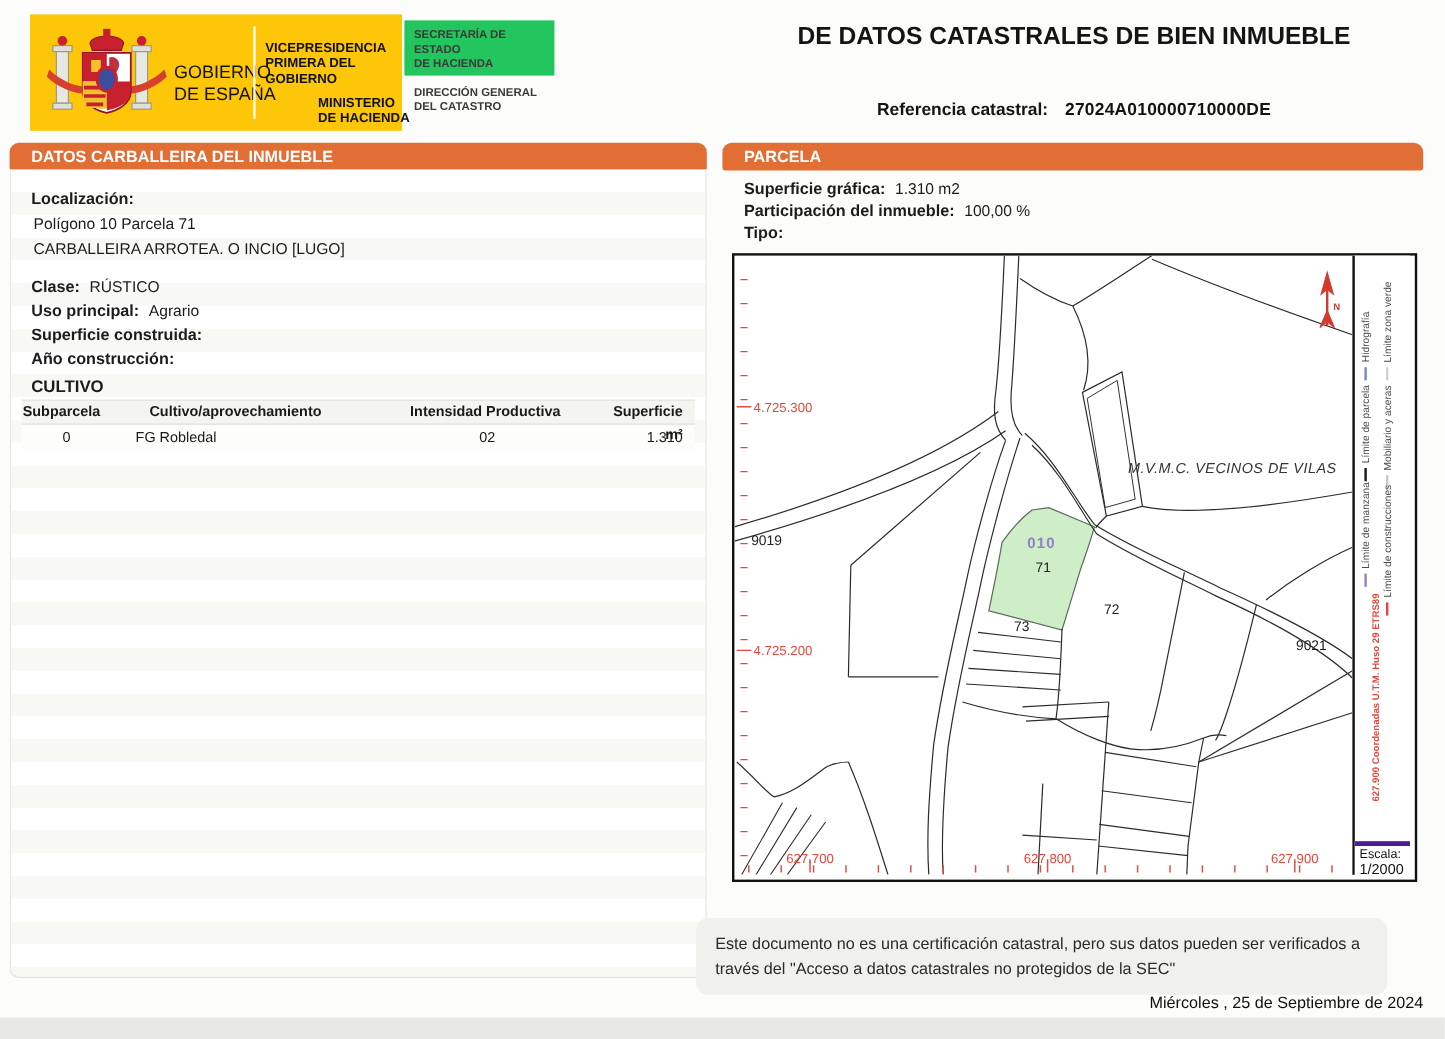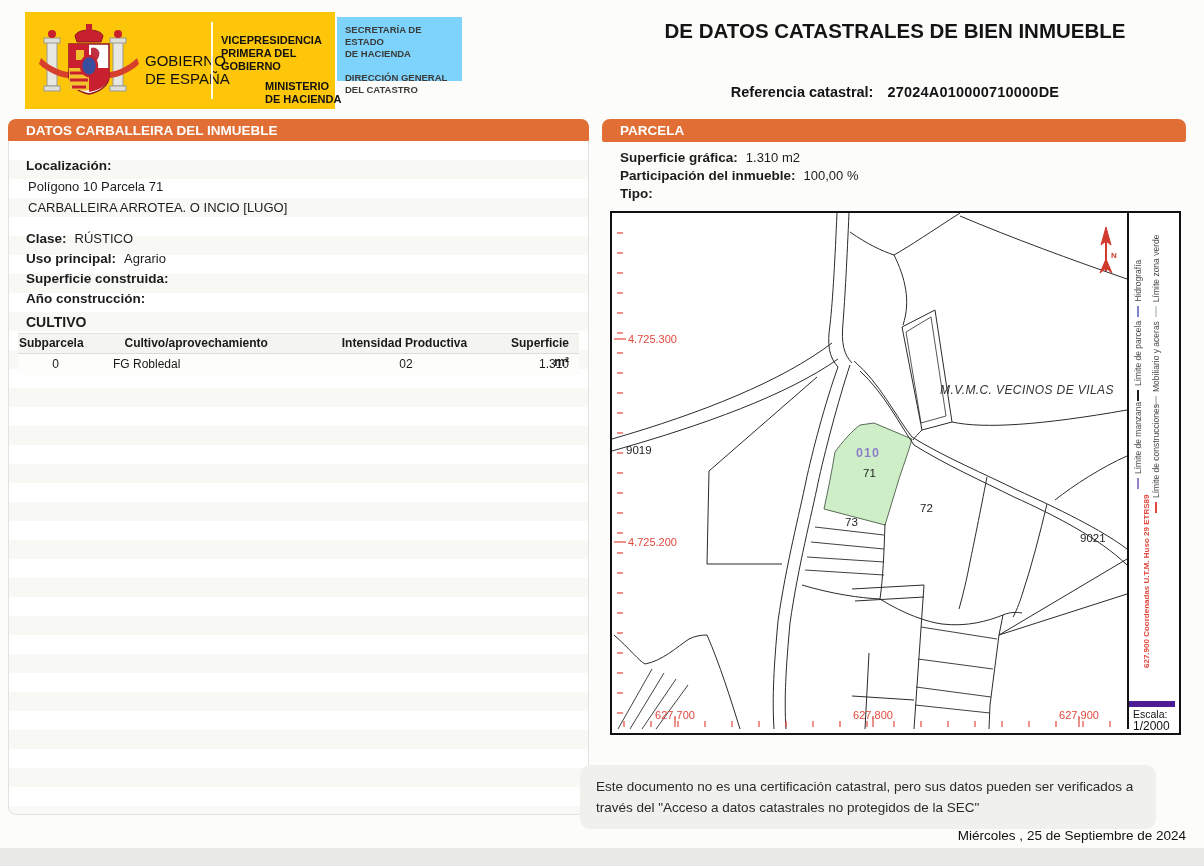--- a/index.html
+++ b/index.html
@@ -6,21 +6,21 @@
   body{width:1204px;height:866px;background:#fcfcfa;font-family:"Liberation Sans",sans-serif;color:#1a1a1a;position:relative;overflow:hidden;}
   #page{position:absolute;inset:0;}
   .abs{position:absolute;}
 
   
   .logo-box{left:25px;top:12px;width:310px;height:97px;background:#fdc609;}
   .logo-gov{left:120px;top:40px;font-weight:normal;font-size:15px;line-height:18px;color:#111;}
   .logo-divider{left:186px;top:10px;width:2px;height:77px;background:rgba(255,255,255,.9);}
   .logo-right{left:196px;top:22px;font-weight:bold;font-size:11px;line-height:13px;color:#111;width:135px;}
   .logo-right2{left:196px;top:68px;font-weight:bold;font-size:11px;line-height:13px;color:#111;width:135px;margin-left:44px;}
-  .gray-box{left:337px;top:17px;width:125px;height:64px;background:#7dd3fc;padding:7px 8px;box-sizing:border-box;font-size:9.5px;font-weight:bold;color:#3a3a38;line-height:12px;}
+  .gray-box{left:337px;top:17px;width:125px;height:46px;background:#22c55e;padding:7px 8px;box-sizing:border-box;font-size:9.5px;font-weight:bold;color:#3a3a38;line-height:12px;}
   .dir-box{left:345px;top:72px;font-size:9.5px;font-weight:bold;color:#3a3a38;line-height:12px;}
   .title-wrap{left:604px;top:16px;width:582px;text-align:center;}
   .title-line{font-size:20.5px;font-weight:bold;color:#141414;line-height:30px;}
   .ref-line{left:604px;top:84px;width:582px;text-align:center;font-size:14.5px;color:#141414;}
   .ref-line .lbl{font-weight:bold;margin-right:14px;}
   .ref-line .val{font-weight:700;letter-spacing:.2px;}
 
   
   .bar{height:23px;background:#e06e35;border-radius:8px 8px 2px 2px;color:#fff;font-weight:bold;font-size:13.5px;line-height:23px;padding-left:18px;box-sizing:border-box;}
   .bar-left{left:8px;top:119px;width:581px;}
@@ -46,21 +46,21 @@
   .legend-strip{width:46px;height:516px;border-left:2px solid #111;position:relative;background:#fff;}
   .vtext{position:absolute;transform:rotate(-90deg);transform-origin:top left;white-space:nowrap;font-size:8.5px;color:#4a4a48;display:flex;align-items:center;gap:4px;}
   .dash{display:inline-block;width:11px;height:2px;flex:none;}
   .d-parcela{background:#1a1a1a;}
   .d-hidro{background:#7b84cc;}
   .d-mobiliario{background:#c9c9c5;}
   .d-verde{background:#ccd6cc;}
   .d-manzana{background:#9a7fc4;}
   .d-construcciones{background:#e2483d;}
   .legend-note{position:absolute;transform:rotate(-90deg);transform-origin:top left;white-space:nowrap;font-size:8px;color:#e2483d;font-weight:bold;}
-  .escala-box{position:absolute;left:0;bottom:0;width:46px;height:28px;border-top:6px solid #4c1d95;padding:1px 0 0 4px;box-sizing:border-box;background:#fff;}
+  .escala-box{position:absolute;left:0;bottom:0;width:46px;height:28px;border-top:4px solid #4c1d95;padding:1px 0 0 4px;box-sizing:border-box;background:#fff;}
   .escala-box .el{font-size:10.5px;color:#111;line-height:12px;}
   .escala-box .ev{font-size:12px;color:#111;line-height:13px;}
 
   svg text{font-family:"Liberation Sans",sans-serif;}
   .t-red{fill:#e2483d;font-size:11px;}
   .t-black{fill:#222;font-size:11.5px;}
   .t-purple{fill:#9080c8;font-size:12.5px;font-weight:bold;letter-spacing:1px;}
   .t-mvmc{fill:#333;font-size:12px;font-style:italic;letter-spacing:.4px;}
   .t-north{fill:#d33a2f;font-size:8px;font-weight:bold;}
 

